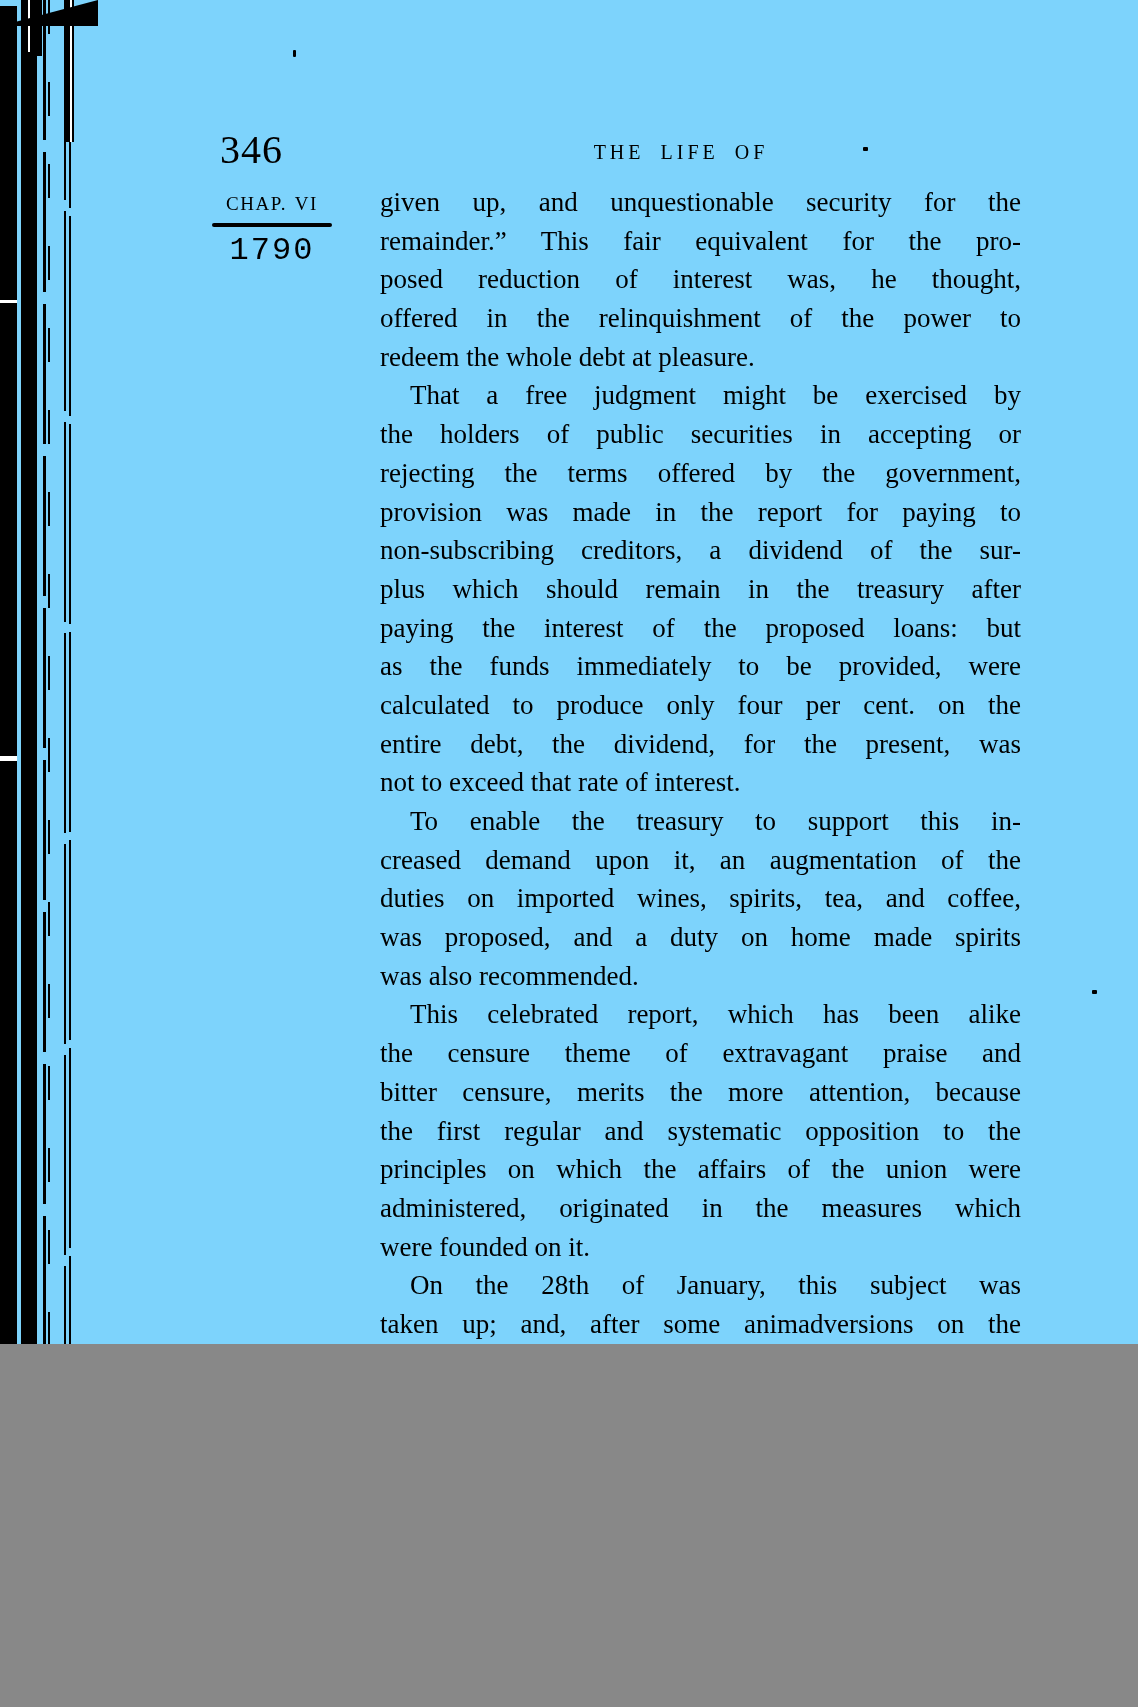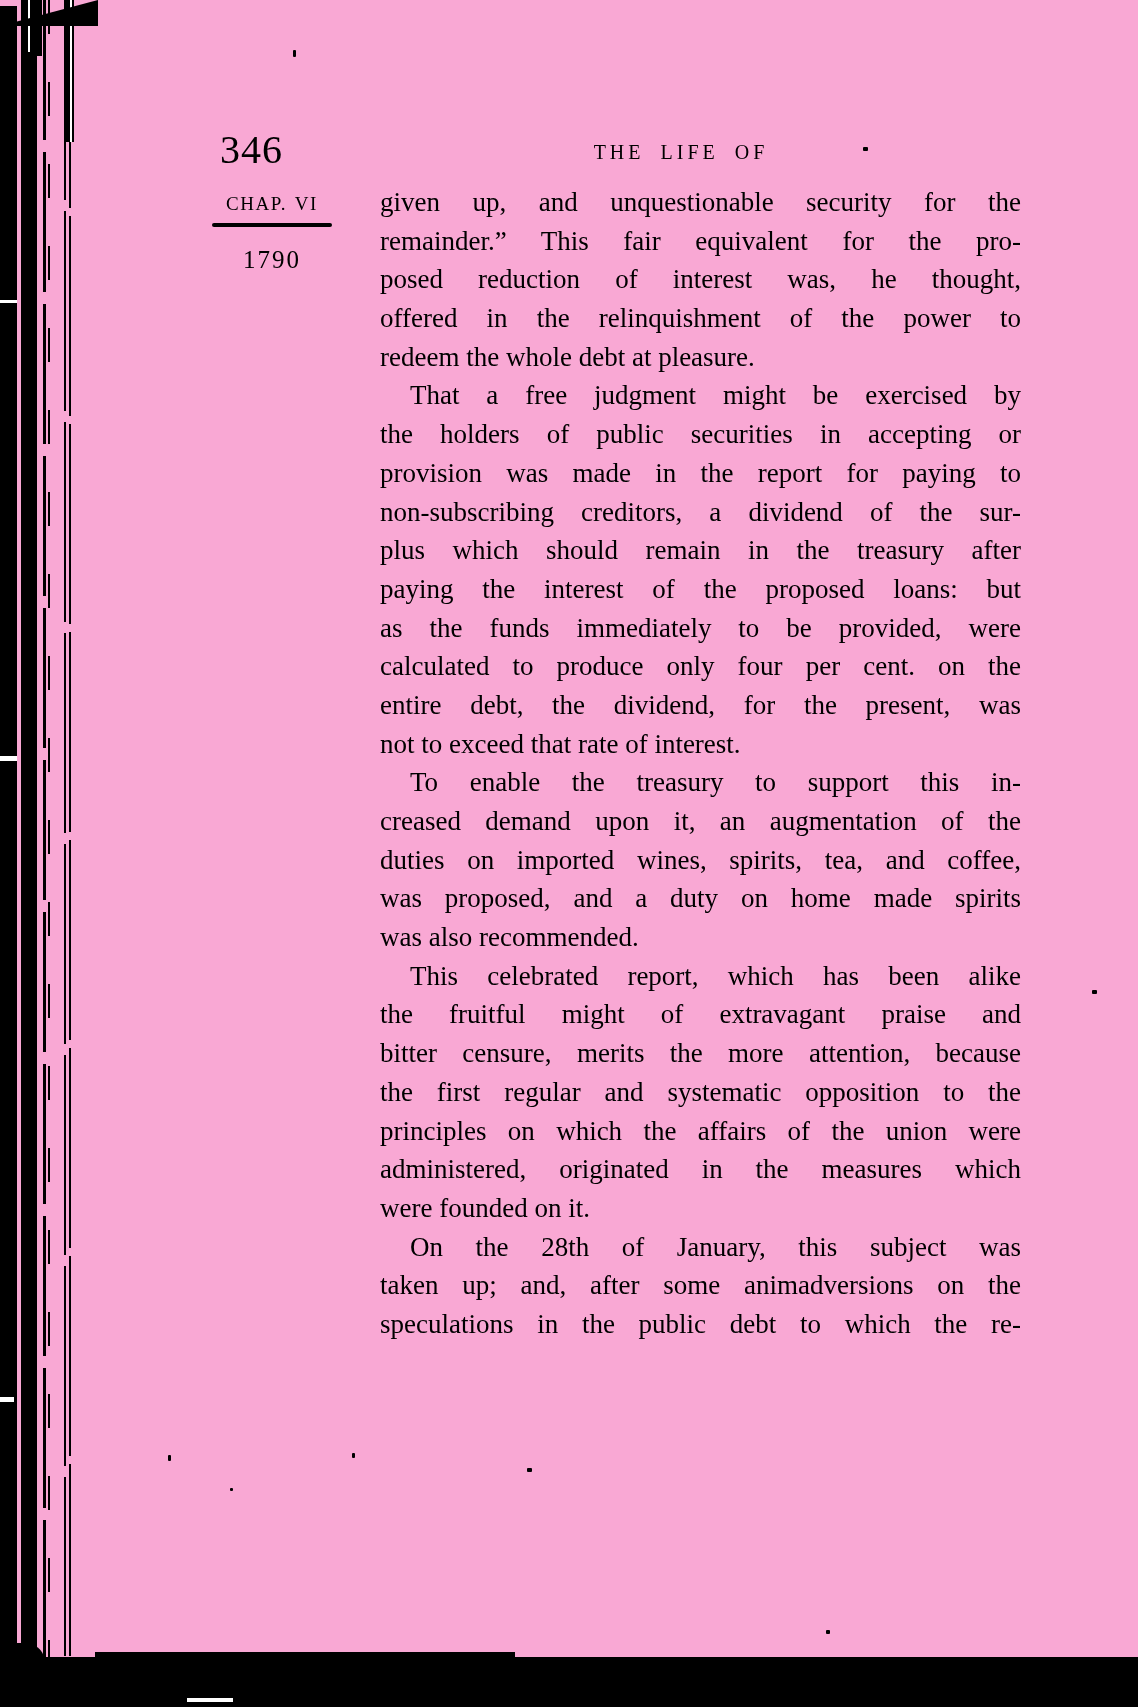--- a/index.html
+++ b/index.html
@@ -1,19 +1,19 @@
 <!DOCTYPE html>
 <html><head>
 <meta charset="utf-8">
 <style>
   html,body{margin:0;padding:0;background:#888;}
   .page{
     position:relative;
-    width:1138px;height:1707px;
-    background:#f9a8d4;
+    width:1138px;height:1344px;
+    background:#7dd3fc;
     overflow:hidden;
     font-family:"Liberation Serif", serif;
     color:#000;
   }
   
   .pageno{
     position:absolute;left:220px;top:130px;
     font-size:40px;line-height:1;letter-spacing:1px;
   }
   .runhead{
@@ -26,21 +26,21 @@
     text-align:center;
   }
   .chap{
     font-size:19px;line-height:20px;letter-spacing:1.5px;word-spacing:2px;
   }
   .mrule{
     margin:9px auto 0 auto;width:120px;height:4px;background:#000;
     border-radius:2px;
   }
   .year{
-    margin-top:20px;font-size:25px;line-height:1;letter-spacing:2px;
+    margin-top:8px;font-size:32px;line-height:1;letter-spacing:2px;font-family:Liberation Mono, monospace;
   }
   .bodytext{
     position:absolute;left:353px;top:183px;width:641px;
     font-size:27px;
     margin-left:27px;
   }
   .bl{
     height:38.7px;line-height:38.7px;
     text-align:justify;text-align-last:justify;
   }
@@ -93,35 +93,36 @@
   </div>
 
   <div class="bodytext">
     <div class="bl">given up, and unquestionable security for the</div>
     <div class="bl">remainder.”  This fair equivalent for the pro-</div>
     <div class="bl">posed reduction of interest was, he thought,</div>
     <div class="bl">offered in the relinquishment of the power to</div>
     <div class="bl end">redeem the whole debt at pleasure.</div>
     <div class="bl ind">That a free judgment might be exercised by</div>
     <div class="bl">the holders of public securities in accepting or</div>
+    <div class="bl">rejecting the terms offered by the government,</div>
     <div class="bl">provision was made in the report for paying to</div>
     <div class="bl">non-subscribing creditors, a dividend of the sur-</div>
     <div class="bl">plus which should remain in the treasury after</div>
     <div class="bl">paying the interest of the proposed loans: but</div>
     <div class="bl">as the funds immediately to be provided, were</div>
     <div class="bl">calculated to produce only four per cent. on the</div>
     <div class="bl ital">entire debt, the dividend, for the present, was</div>
     <div class="bl end">not to exceed that rate of interest.</div>
     <div class="bl ind">To enable the treasury to support this in-</div>
     <div class="bl">creased demand upon it, an augmentation of the</div>
     <div class="bl">duties on imported wines, spirits, tea, and coffee,</div>
     <div class="bl">was proposed, and a duty on home made spirits</div>
     <div class="bl end">was also recommended.</div>
     <div class="bl ind">This celebrated report, which has been alike</div>
-    <div class="bl">the fruitful might of extravagant praise and</div>
+    <div class="bl">the censure theme of extravagant praise and</div>
     <div class="bl">bitter censure, merits the more attention, because</div>
     <div class="bl">the first regular and systematic opposition to the</div>
     <div class="bl">principles on which the affairs of the union were</div>
     <div class="bl">administered, originated in the measures which</div>
     <div class="bl end">were founded on it.</div>
     <div class="bl ind">On the 28th of January, this subject was</div>
     <div class="bl">taken up; and, after some animadversions on the</div>
     <div class="bl">speculations in the public debt to which the re-</div>
   </div>
 

